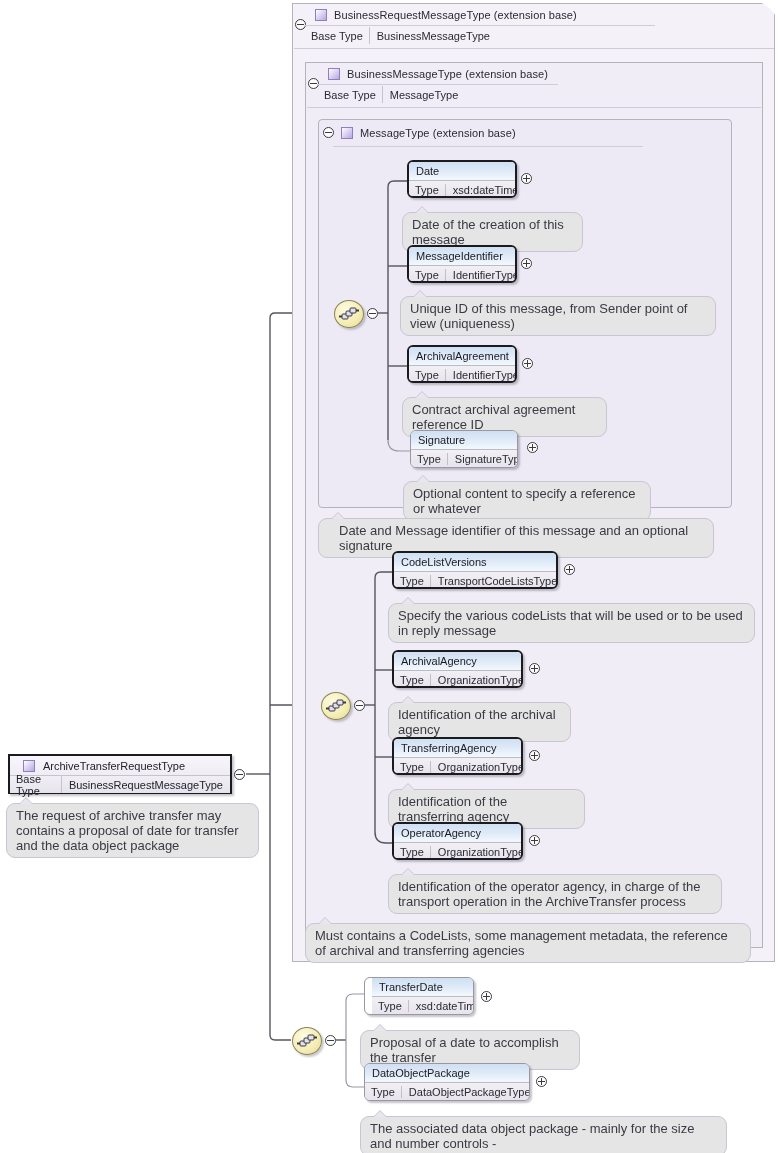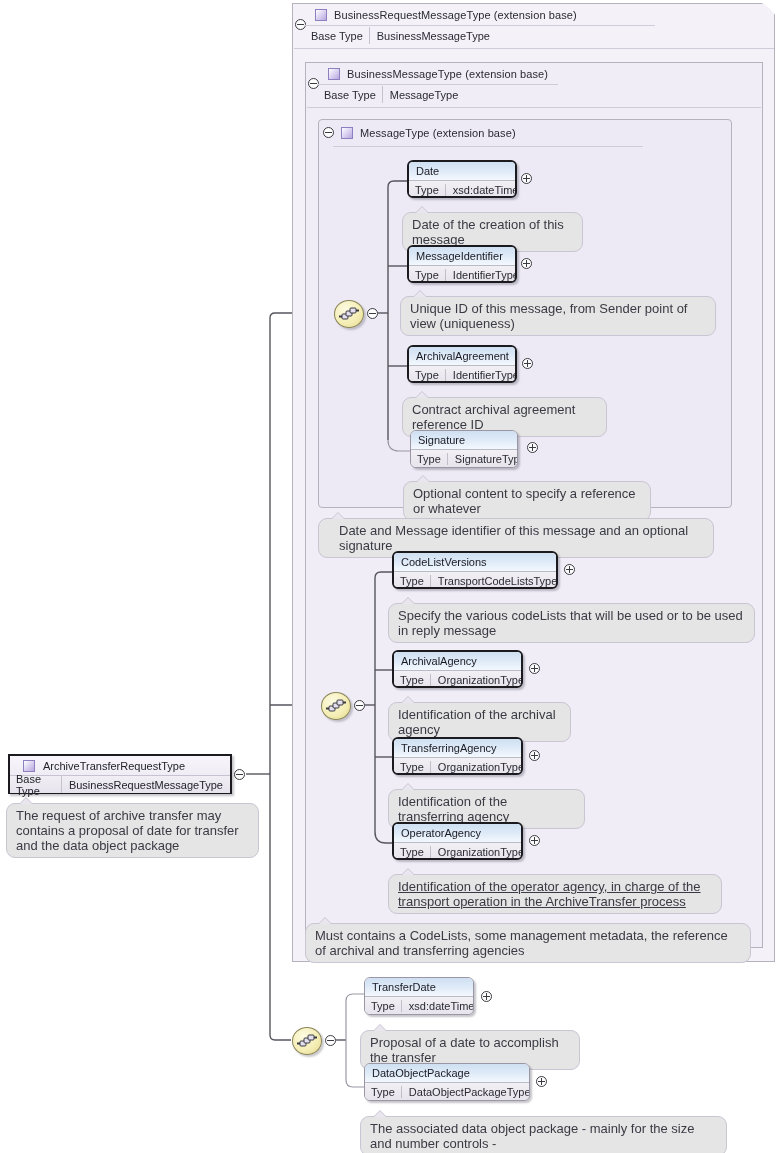--- a/index.html
+++ b/index.html
@@ -293,21 +293,21 @@
   </div>
 
   <div class="ebox req" style="left:392px;top:822px;width:131px;height:38px;">
     <div class="e-name">OperatorAgency</div>
     <div class="e-type">
       <span class="tk">Type</span>
       <span class="tv">OrganizationType</span>
     </div>
   </div>
   <div class="tog plus" style="left:529px;top:835px;"></div>
-  <div class="anno" style="left:388px;top:874px;width:334px;text-decoration:underline;">
+  <div class="anno" style="left:388px;top:874px;width:334px;">
     <span class="tail">
         <i></i>
         <i class="fill"></i>
       </span>
     <span>Identification of the operator agency, in charge of the transport operation in the ArchiveTransfer process</span>
   </div>
 
   <div class="anno" style="left:305px;top:923px;width:446px;">
     <span class="tail">
         <i></i>
@@ -331,21 +331,21 @@
         <rect x="15" y="7" width="6" height="5" rx="1"></rect>
       </g>
       <g fill="#3a3a42">
         <rect x="4" y="14.5" width="3" height="2"></rect>
         <rect x="21" y="8.5" width="3" height="2"></rect>
       </g>
     </svg>
   </div>
   <div class="tog" style="left:325px;top:1035px;"></div>
 
-  <div class="ebox opt" style="left:364px;top:977px;width:110px;height:38px;">
+  <div class="ebox opt" style="left:364px;top:977px;width:110px;height:38px;padding-left:7px;">
     <div class="e-name">TransferDate</div>
     <div class="e-type">
       <span class="tk">Type</span>
       <span class="tv">xsd:dateTime</span>
     </div>
   </div>
   <div class="tog plus" style="left:481px;top:991px;"></div>
   <div class="anno" style="left:360px;top:1030px;width:220px;">
     <span class="tail">
         <i></i>

